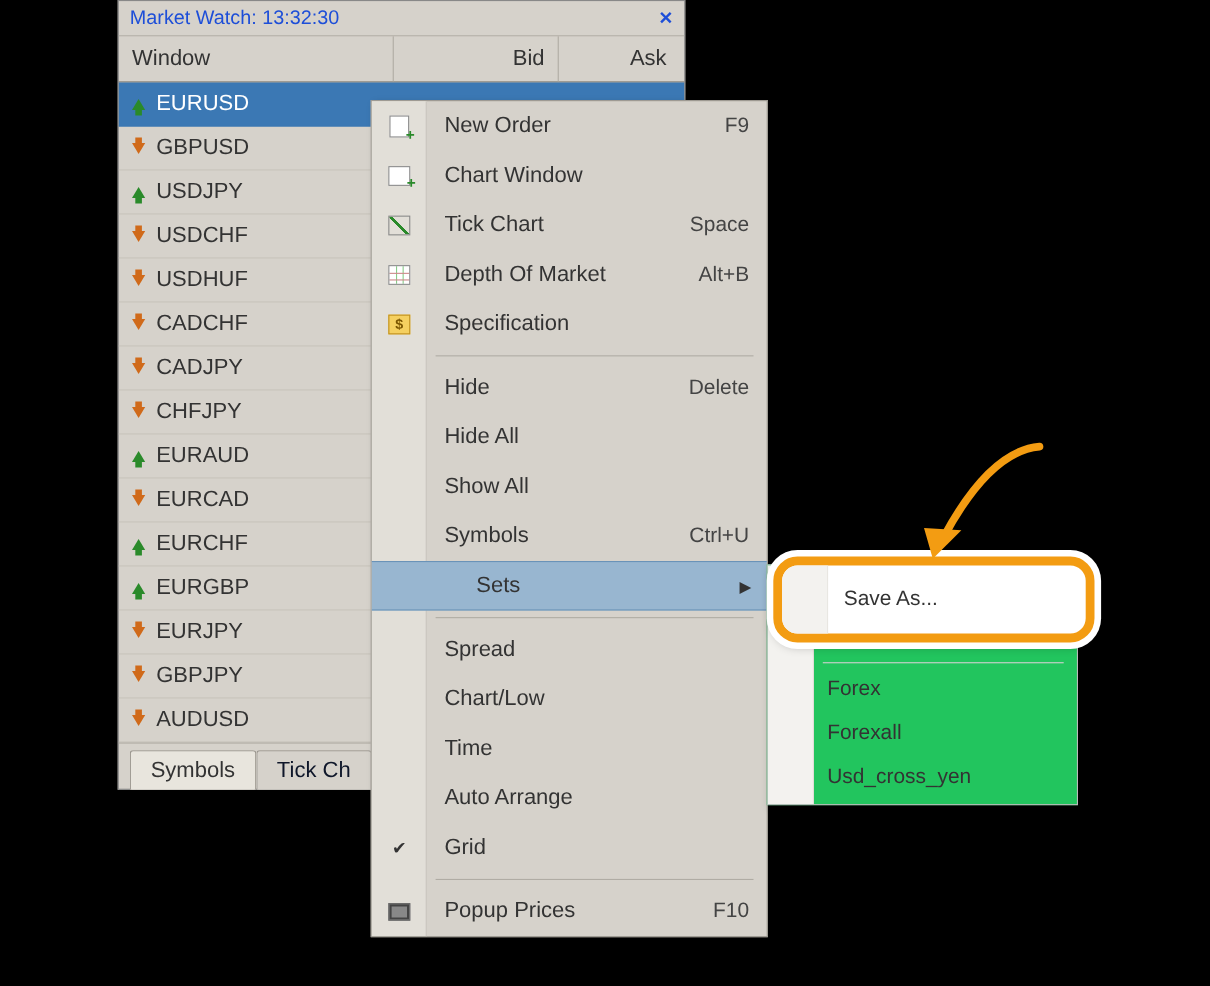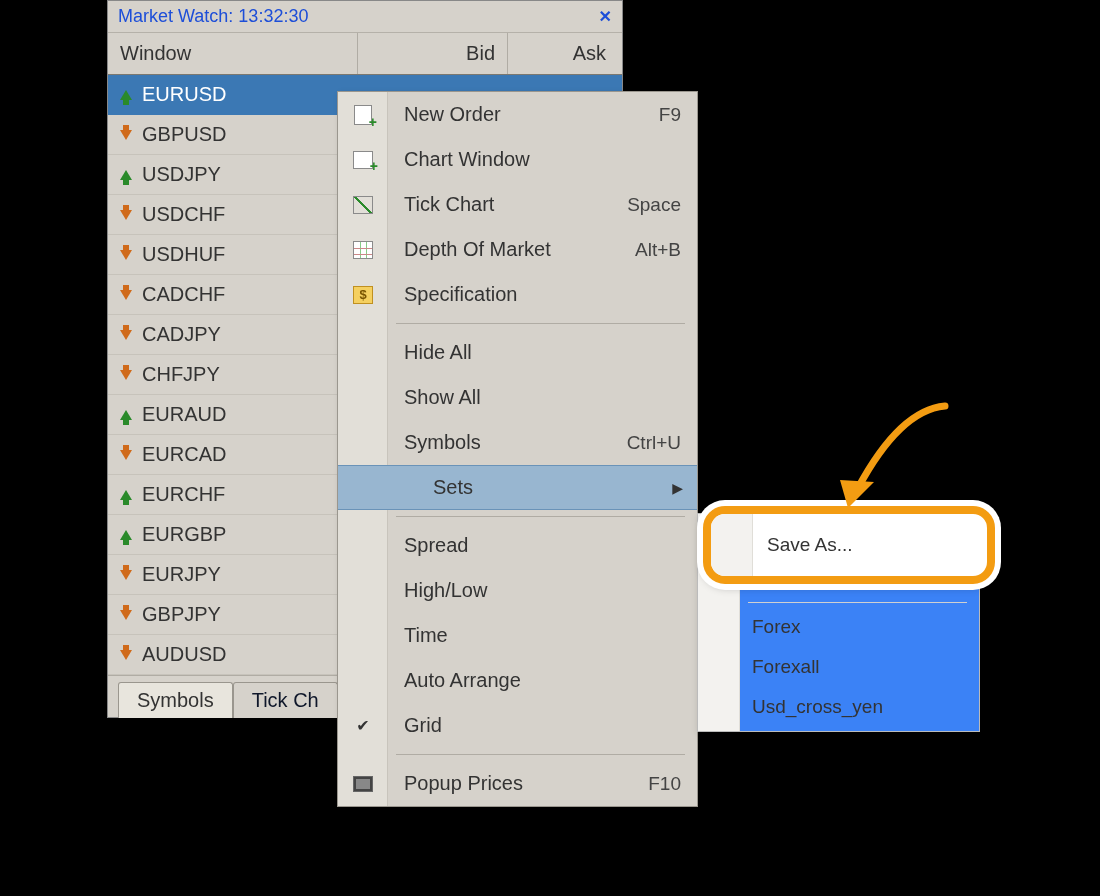--- a/index.html
+++ b/index.html
@@ -227,21 +227,21 @@
     background:#888;
     box-shadow: 0 0 0 2px #444 inset;
   }
 
   
   .submenu {
     position: absolute;
     left: 697px;
     top: 513px;
     width: 283px;
-    background: #3b82f6;
+    background: #22c55e;
     border: 1px solid #bbb;
     box-shadow: 3px 3px 8px rgba(0,0,0,0.25);
     z-index: 15;
   }
   .sm-left-strip{
     position:absolute;
     left:0; top:0; bottom:0;
     width:42px;
     background:#f3f2ef;
     border-right:1px solid #e0ded8;
@@ -421,20 +421,25 @@
       </div>
       <div class="cm-item">
         <div class="icon-cell">
           <div class="cm-icon ico-dollar"></div>
         </div>
         <div class="label">Specification</div>
       </div>
       <div class="cm-sep"></div>
       <div class="cm-item">
         <div class="icon-cell"></div>
+        <div class="label">Hide</div>
+        <div class="shortcut">Delete</div>
+      </div>
+      <div class="cm-item">
+        <div class="icon-cell"></div>
         <div class="label">Hide All</div>
       </div>
       <div class="cm-item">
         <div class="icon-cell"></div>
         <div class="label">Show All</div>
       </div>
       <div class="cm-item">
         <div class="icon-cell"></div>
         <div class="label">Symbols</div>
         <div class="shortcut">Ctrl+U</div>
@@ -444,21 +449,21 @@
         <div class="label">Sets</div>
         <div class="subarrow">▶</div>
       </div>
       <div class="cm-sep"></div>
       <div class="cm-item">
         <div class="icon-cell"></div>
         <div class="label">Spread</div>
       </div>
       <div class="cm-item">
         <div class="icon-cell"></div>
-        <div class="label">High/Low</div>
+        <div class="label">Chart/Low</div>
       </div>
       <div class="cm-item">
         <div class="icon-cell"></div>
         <div class="label">Time</div>
       </div>
       <div class="cm-item">
         <div class="icon-cell"></div>
         <div class="label">Auto Arrange</div>
       </div>
       <div class="cm-item">

